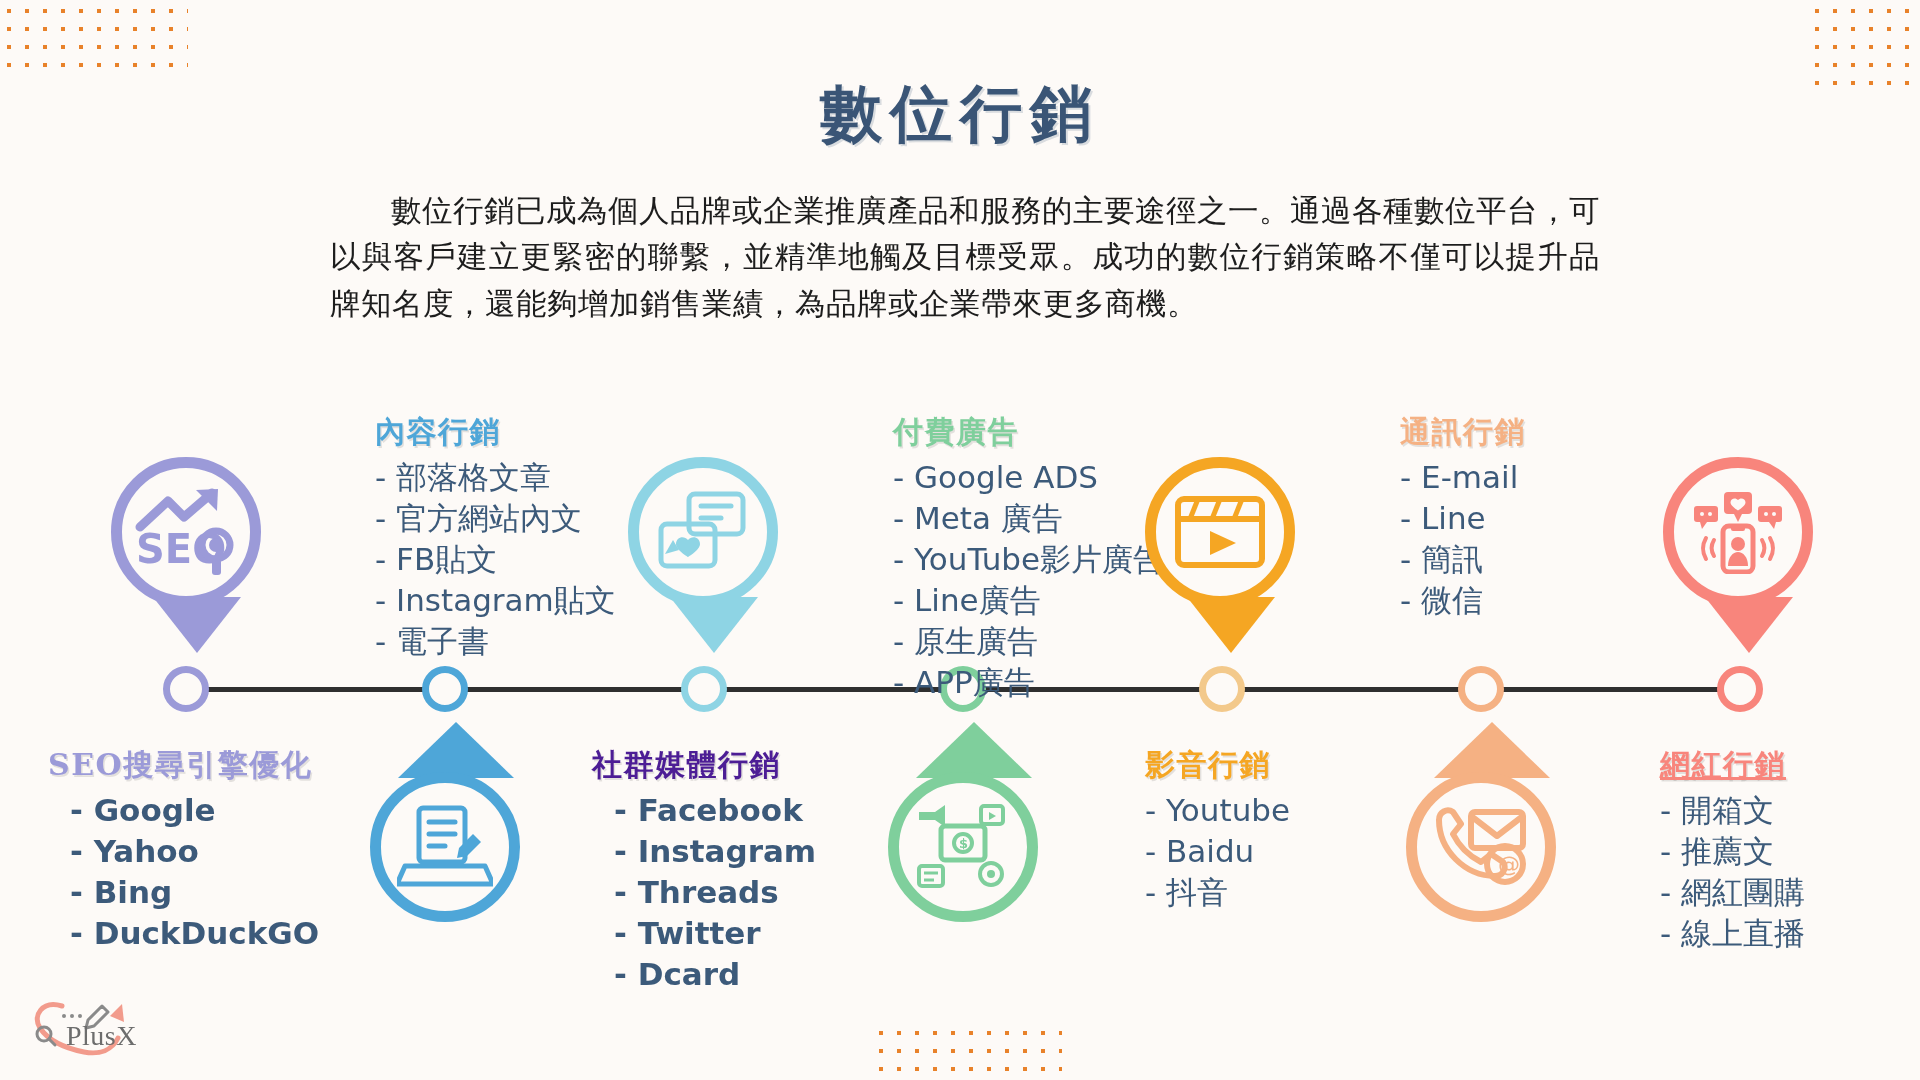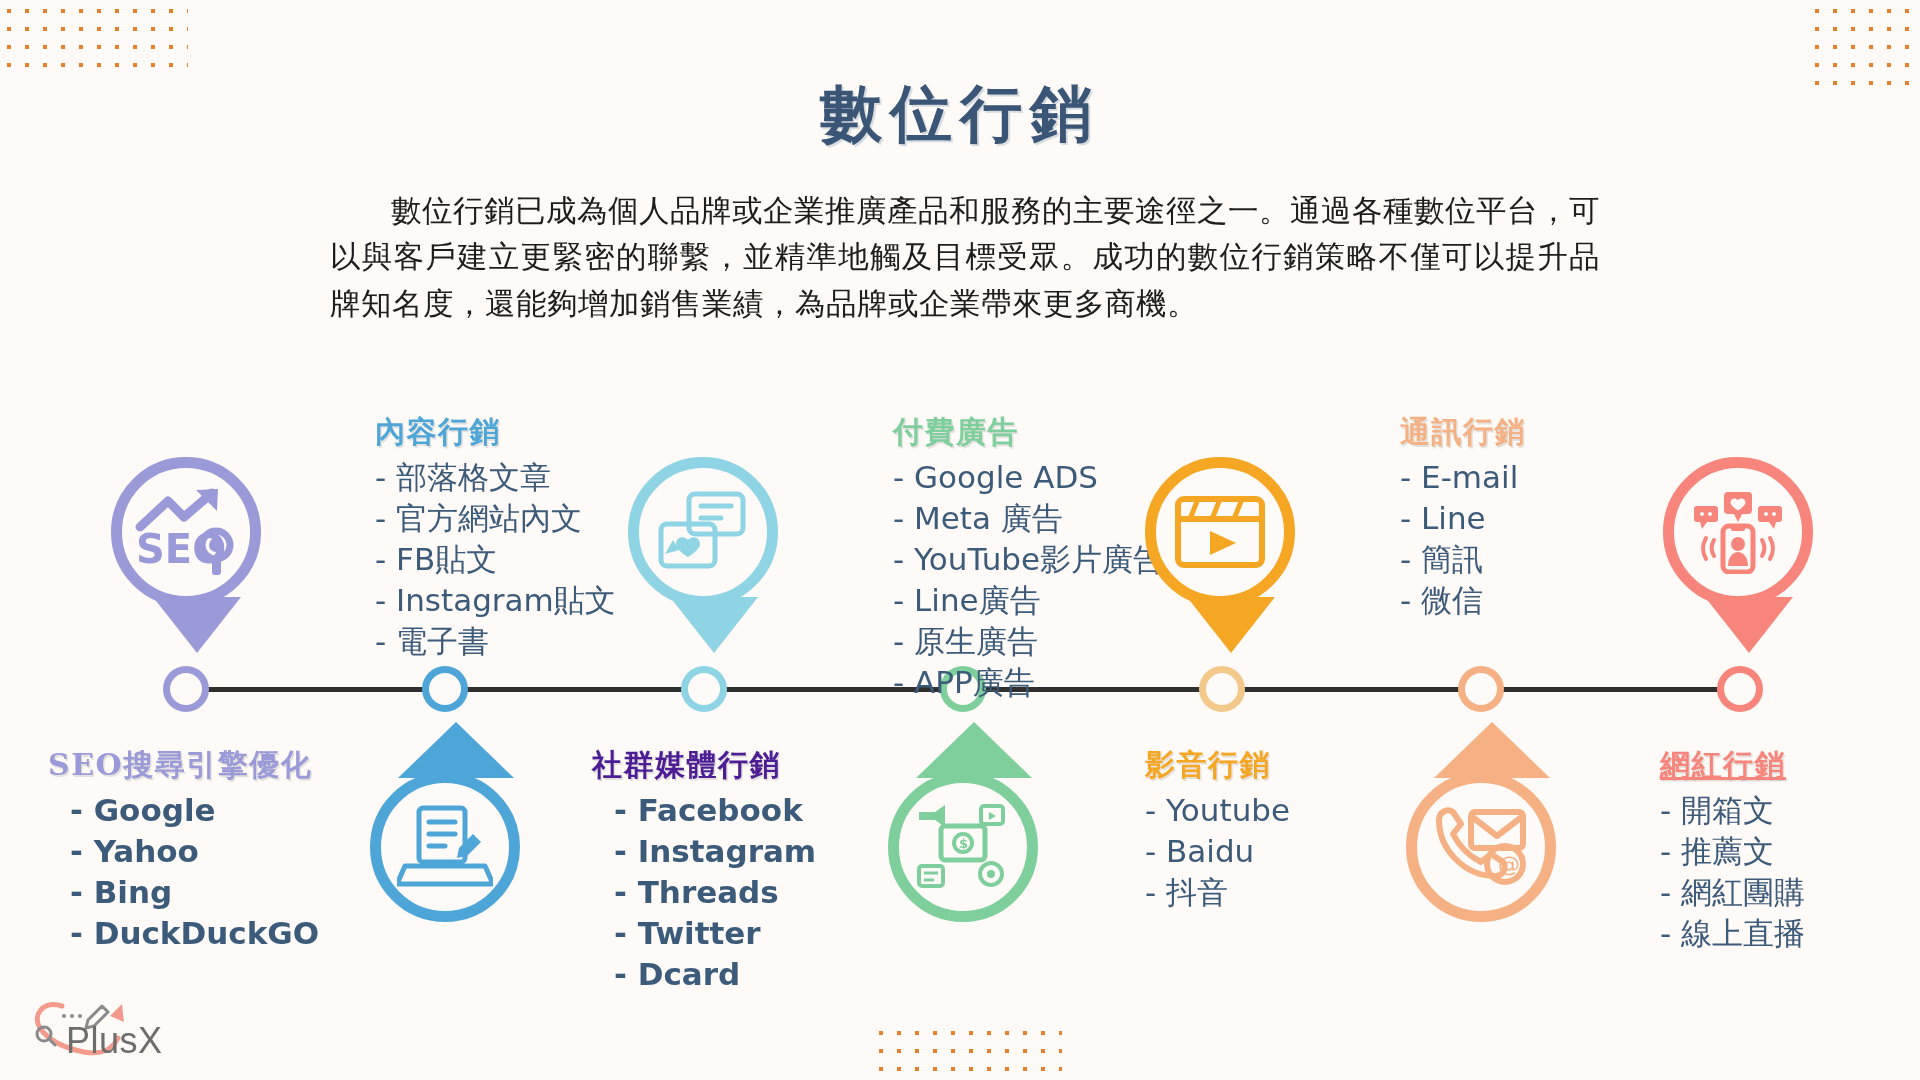--- a/index.html
+++ b/index.html
@@ -94,22 +94,22 @@
     line-height:1.32;
     color:#3c5a7a;
     white-space:nowrap;
   }
   .block.indent ul { padding-left:22px;font-weight:bold; }
 
   
   #logo { position:absolute; left:18px; bottom:10px; width:140px; height:76px; }
   #logo .txt {
     position:absolute; left:48px; top:26px;
-    font-family:Liberation Sans, sans-serif;
-    font-size:36px; color:#6d6d6d; letter-spacing:.5px;
+    font-family:Liberation Serif, serif;
+    font-size:28px; color:#6d6d6d; letter-spacing:.5px;
   }
 </style>
 </head>
 <body>
 
 <div class="dots" id="dots-top-left"></div>
 <div class="dots" id="dots-top-right"></div>
 <div class="dots" id="dots-bottom-center"></div>
 
 <div id="title">數位行銷</div>

